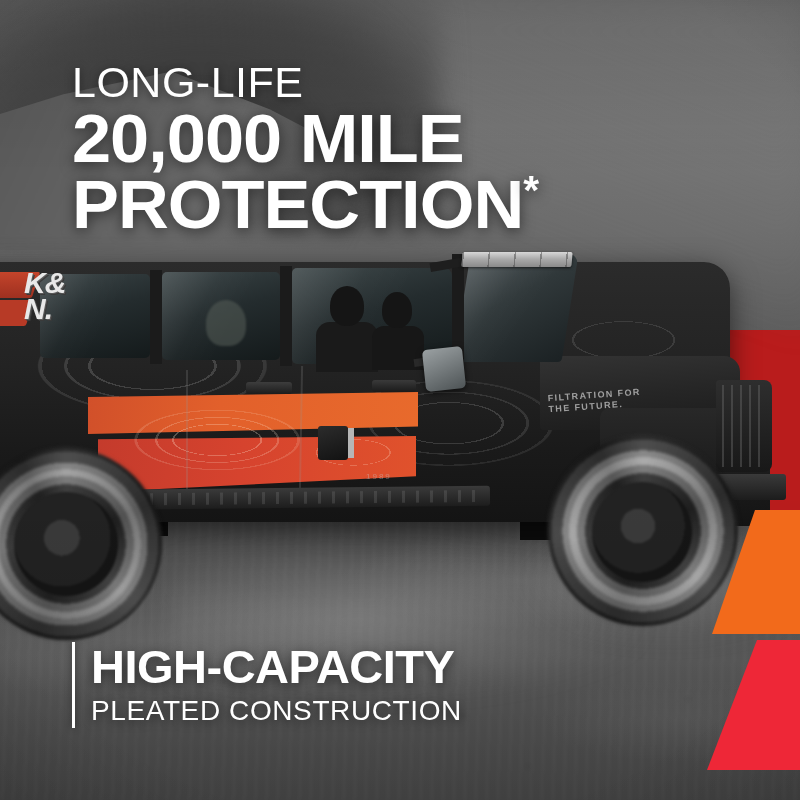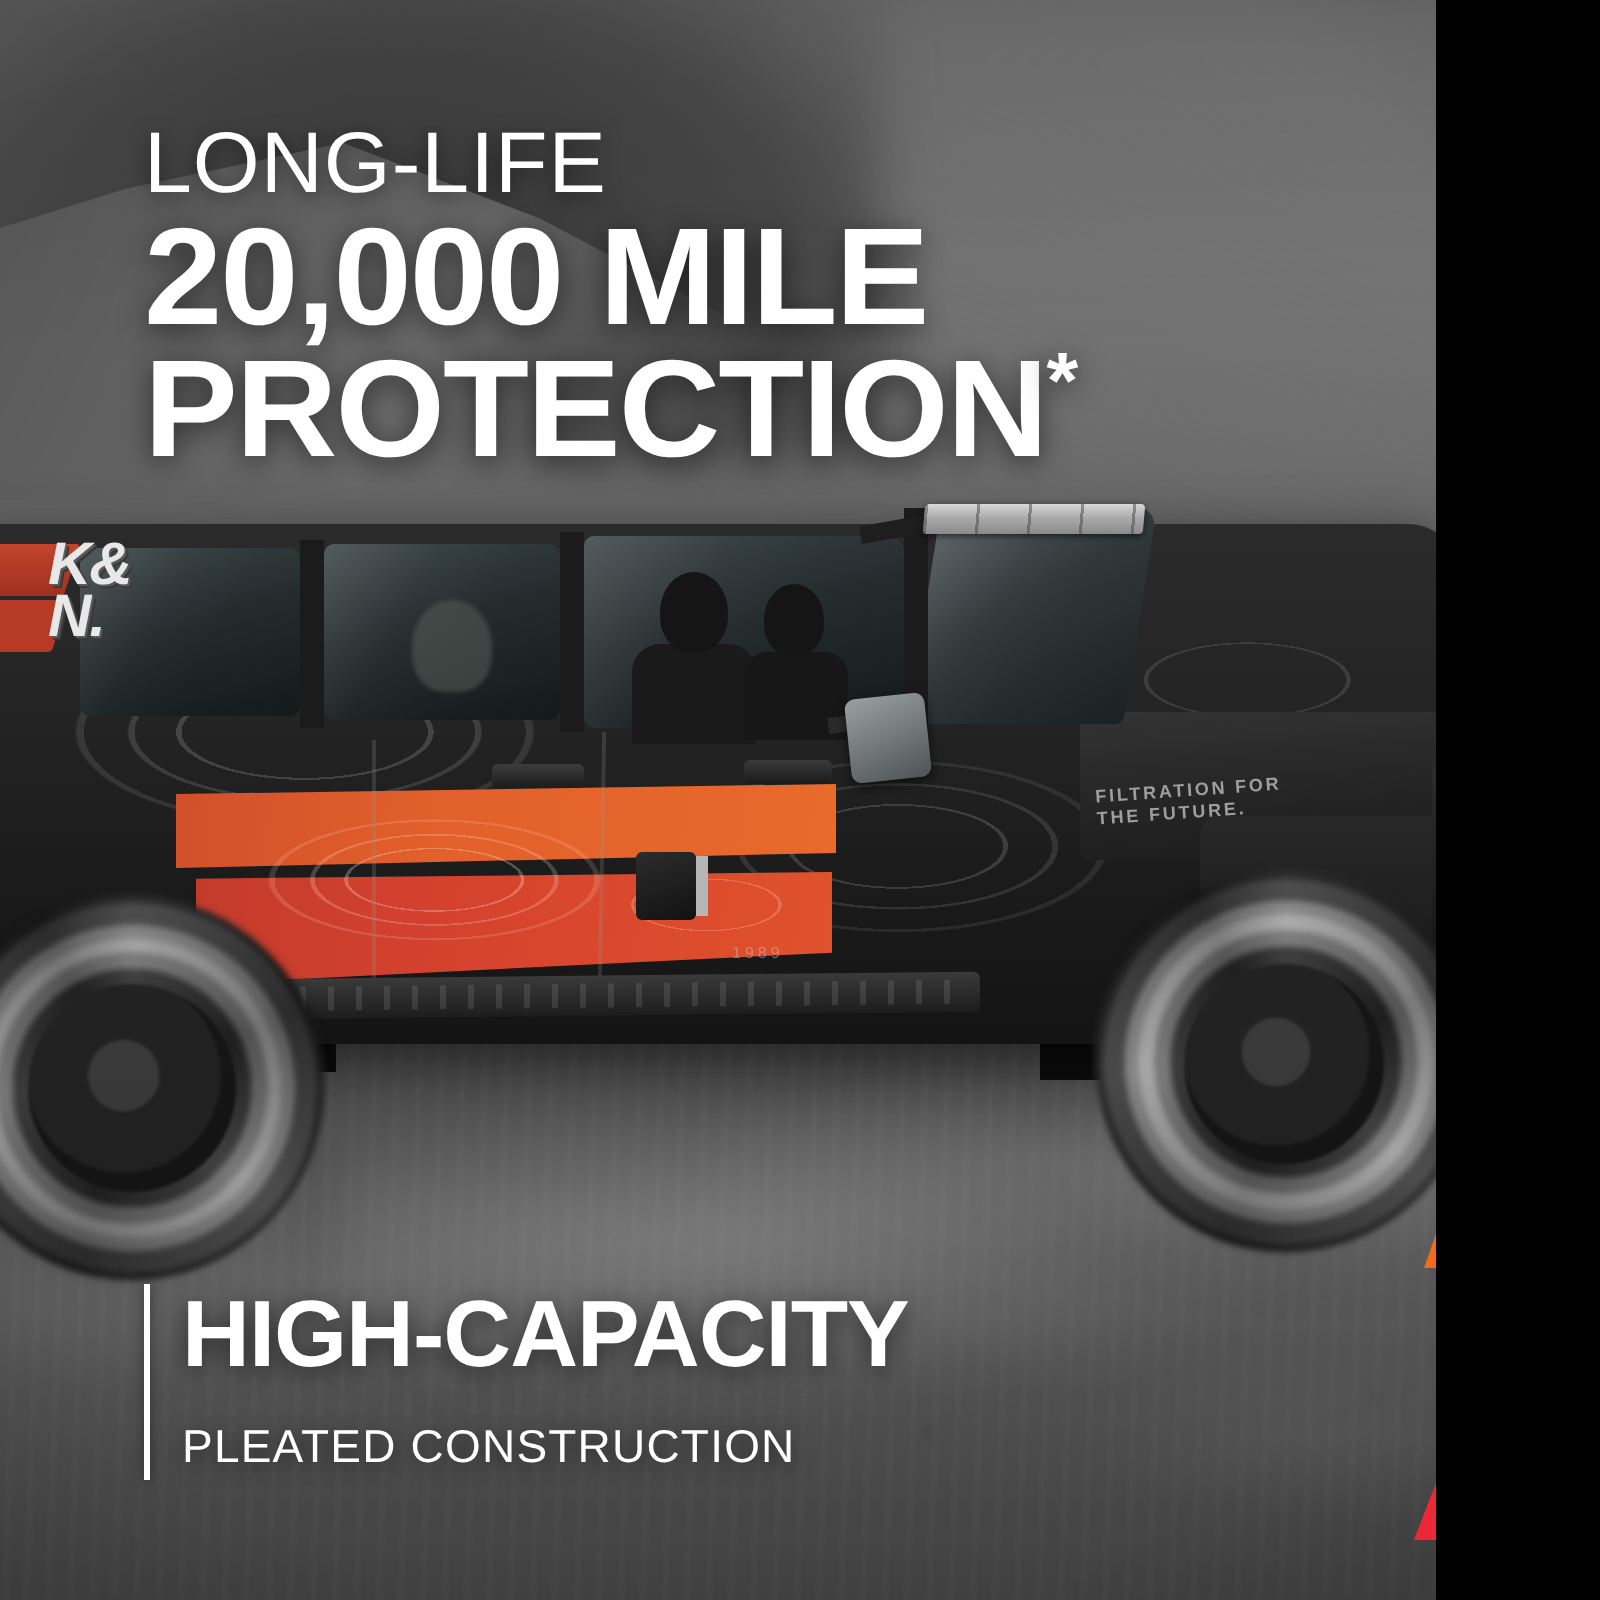--- a/index.html
+++ b/index.html
@@ -6,21 +6,21 @@
 
   html,body{
     width:800px; height:800px;
     background:#000;
     font-family:"Liberation Sans", sans-serif;
     overflow:hidden;
   }
 
   #ad{
     position:relative;
-    width:718px; height:800px;
+    width:800px; height:800px;
     overflow:hidden;
     background:#b91c1c;
     text-decoration:underline;
   }
 
   
   .photo{ position:absolute; inset:0; overflow:hidden; }
 
   
   .sky{
@@ -360,22 +360,22 @@
   .lower-text{ display:flex; flex-direction:column; justify-content:center; }
   .sub-main{
     font-family:"Liberation Sans", sans-serif;
     font-weight:bold; font-size:47px; line-height:50px;
     letter-spacing:-.5px; color:#fff;
     text-shadow:0 3px 12px rgba(0,0,0,.55);
     white-space:nowrap;
   }
   .sub-second{
     font-family:"Liberation Sans", sans-serif;
-    font-weight:300; font-size:23px; line-height:34px;
-    letter-spacing:.6px; color:#fff; margin-top:14px;
+    font-weight:300; font-size:28px; line-height:34px;
+    letter-spacing:.6px; color:#fff; margin-top:2px;
     text-shadow:0 2px 10px rgba(0,0,0,.5);
     white-space:nowrap;
   }
 
   .footnote{
     position:absolute; left:78px; top:762px;
     font-family:"Liberation Sans", sans-serif;
     font-weight:400; font-size:16px; line-height:20px;
     letter-spacing:.2px; color:#ffffff;
     text-shadow:0 1px 6px rgba(0,0,0,.6);

